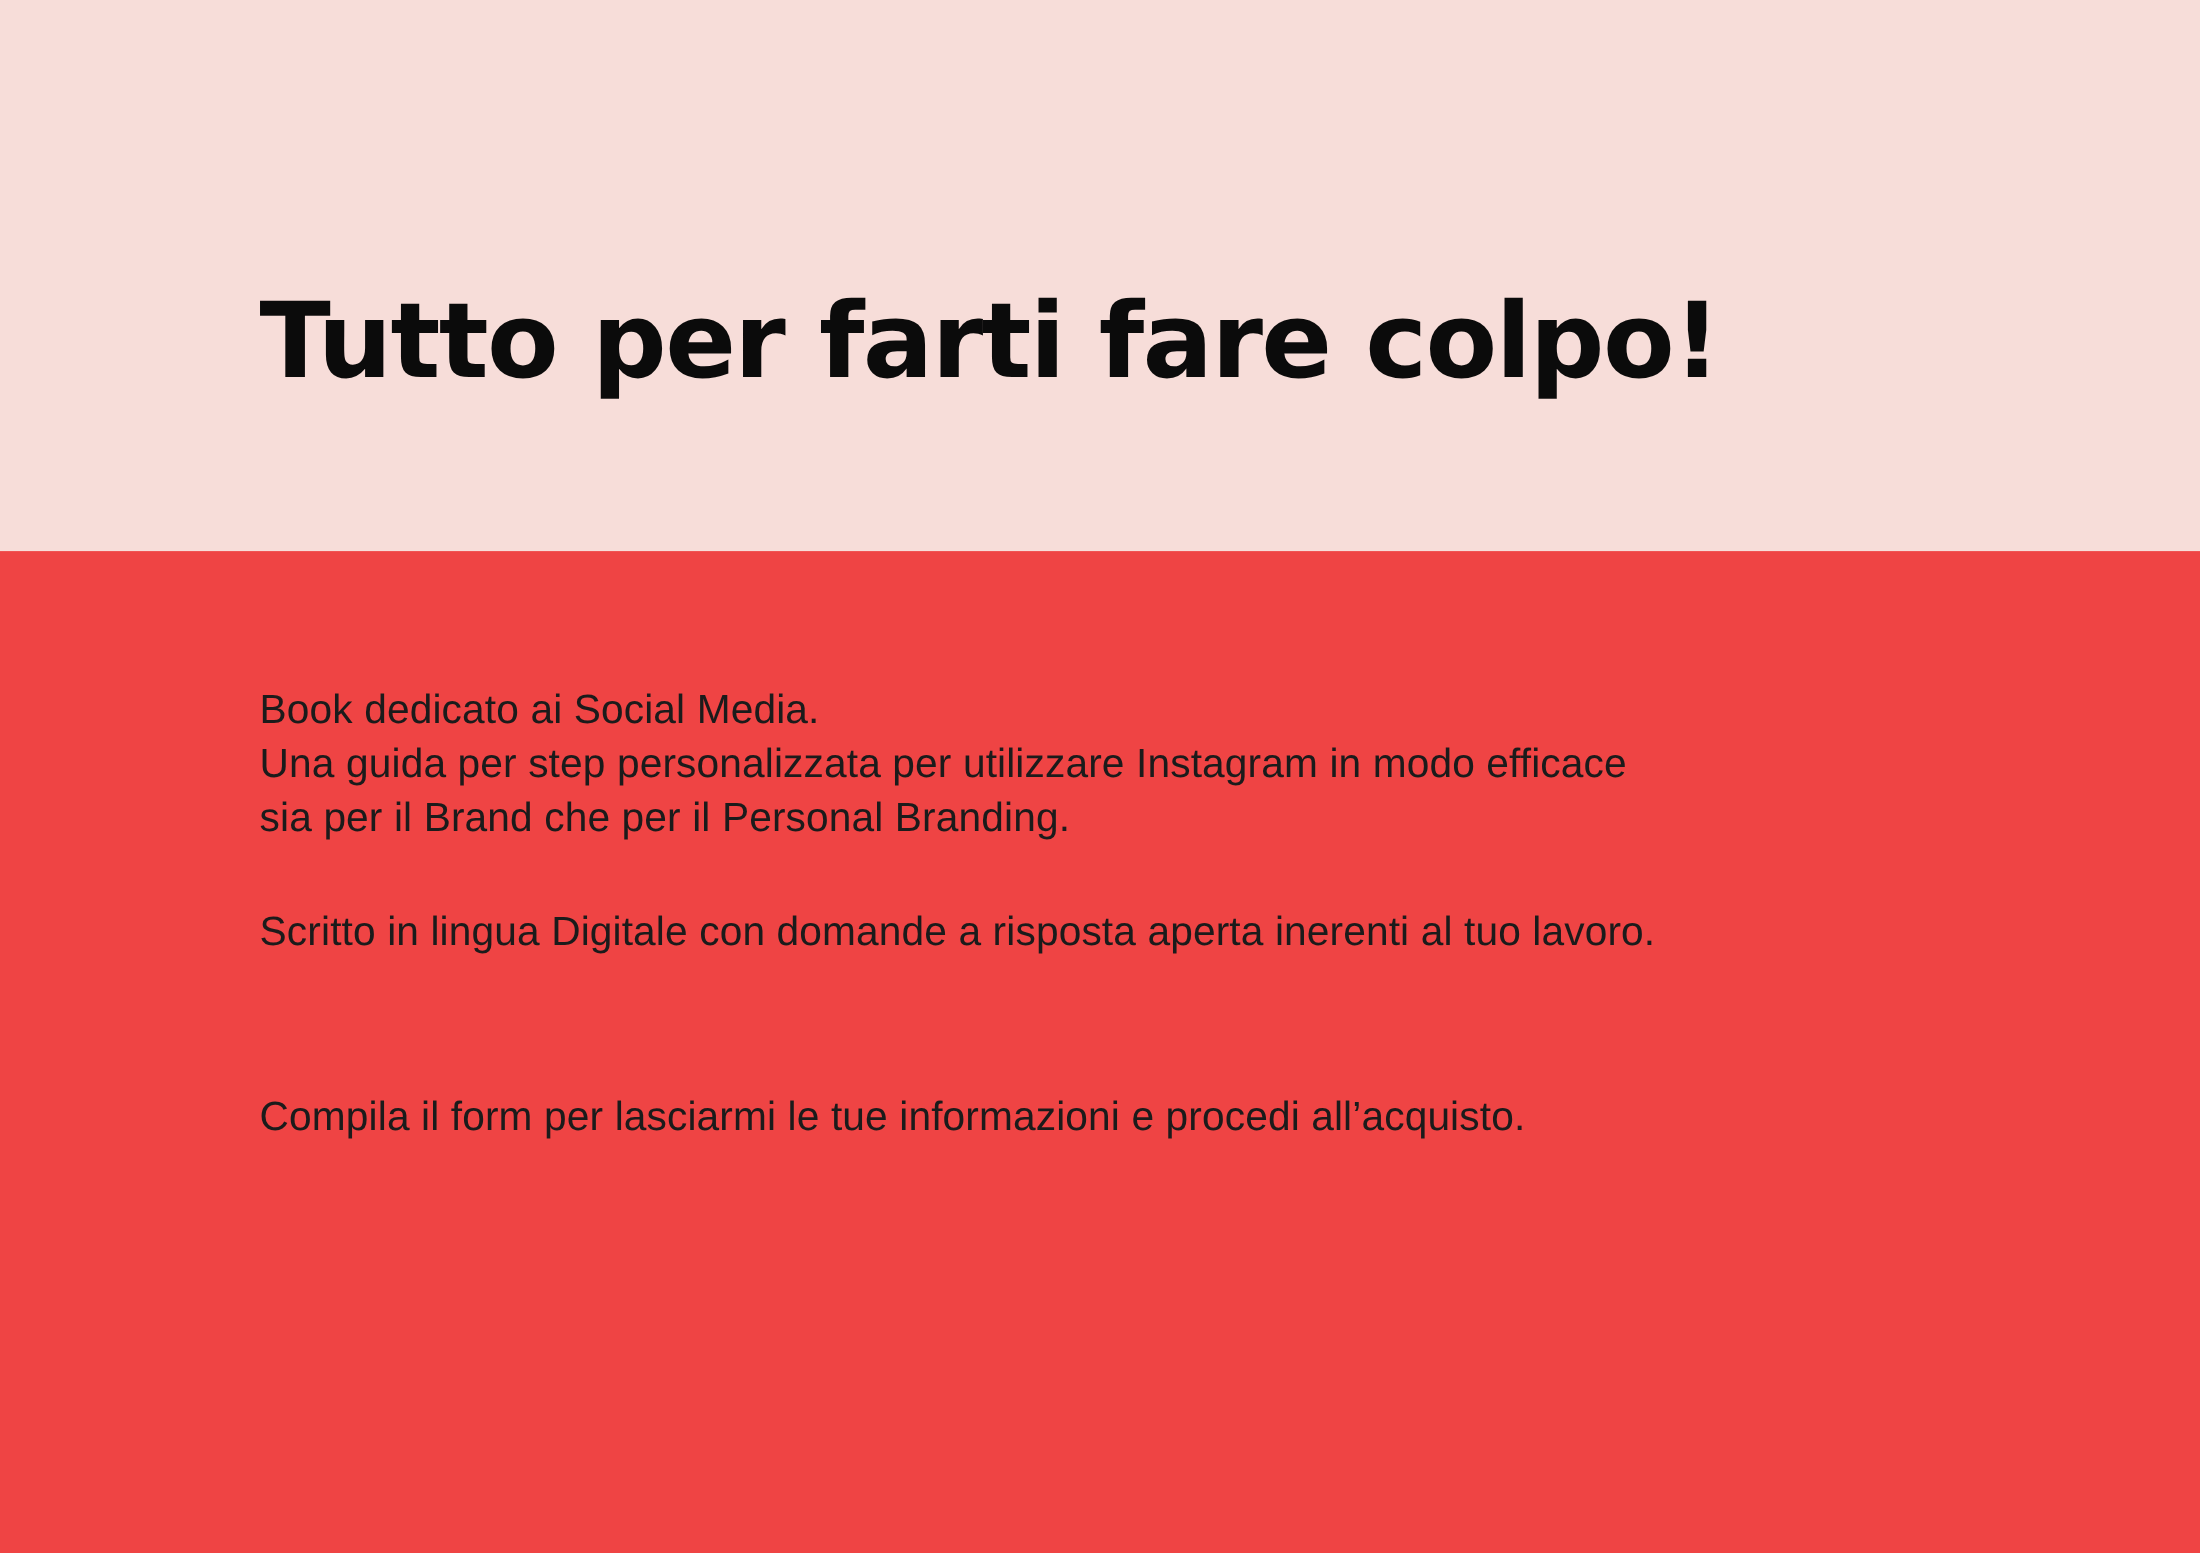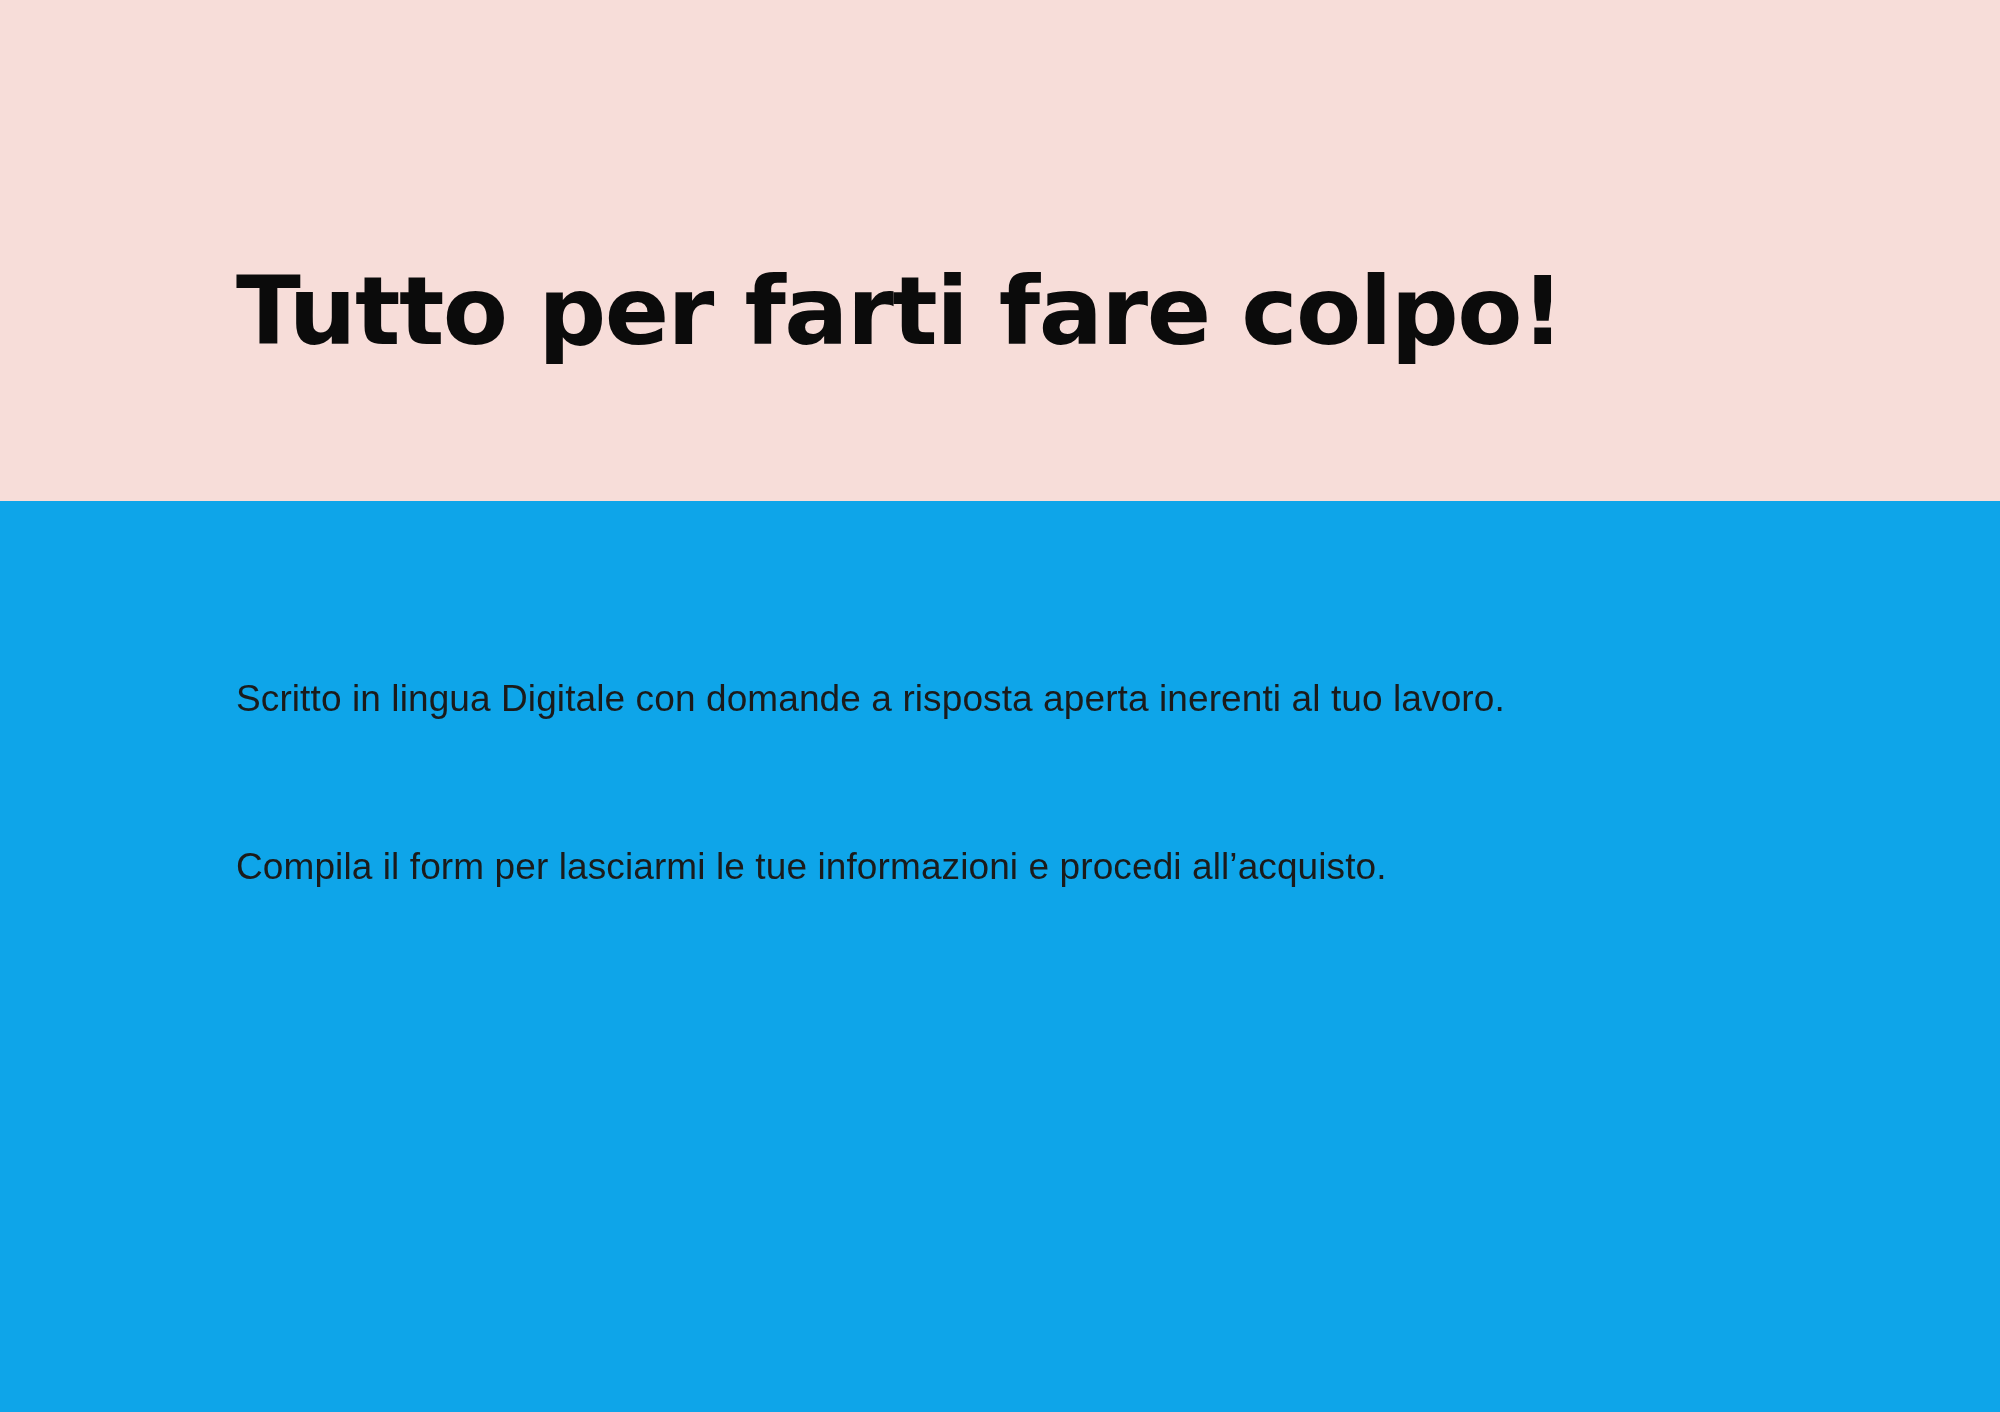--- a/index.html
+++ b/index.html
@@ -10,21 +10,21 @@
     width: 2000px;
     height: 1412px;
     background: #ffffff;
     font-family: "Liberation Sans", sans-serif;
     overflow: hidden;
   }
   .page {
     position: relative;
     width: 2000px;
     height: 1412px;
-    background: #0ea5e9;
+    background: #ef4444;
   }
   .hero-band {
     position: absolute;
     left: 0;
     top: 0;
     width: 2000px;
     height: 501px;
     background: #f7ddd9;
   }
   .hero-title {
@@ -62,17 +62,18 @@
 </head>
 <body>
 
 <div class="page">
 
   <div class="hero-band">
     <h1 class="hero-title">Tutto per farti fare colpo!</h1>
   </div>
 
   <div class="body-block">
+    <p class="para">Book dedicato ai Social Media.<br>Una guida per step personalizzata per utilizzare Instagram in modo efficace<br>sia per il Brand che per il Personal Branding.</p>
     <p class="para para-gap-2">Scritto in lingua Digitale con domande a risposta aperta inerenti al tuo lavoro.</p>
     <p class="para para-gap-3">Compila il form per lasciarmi le tue informazioni e procedi all’acquisto.</p>
   </div>
 
 </div>
 
 </body></html>

